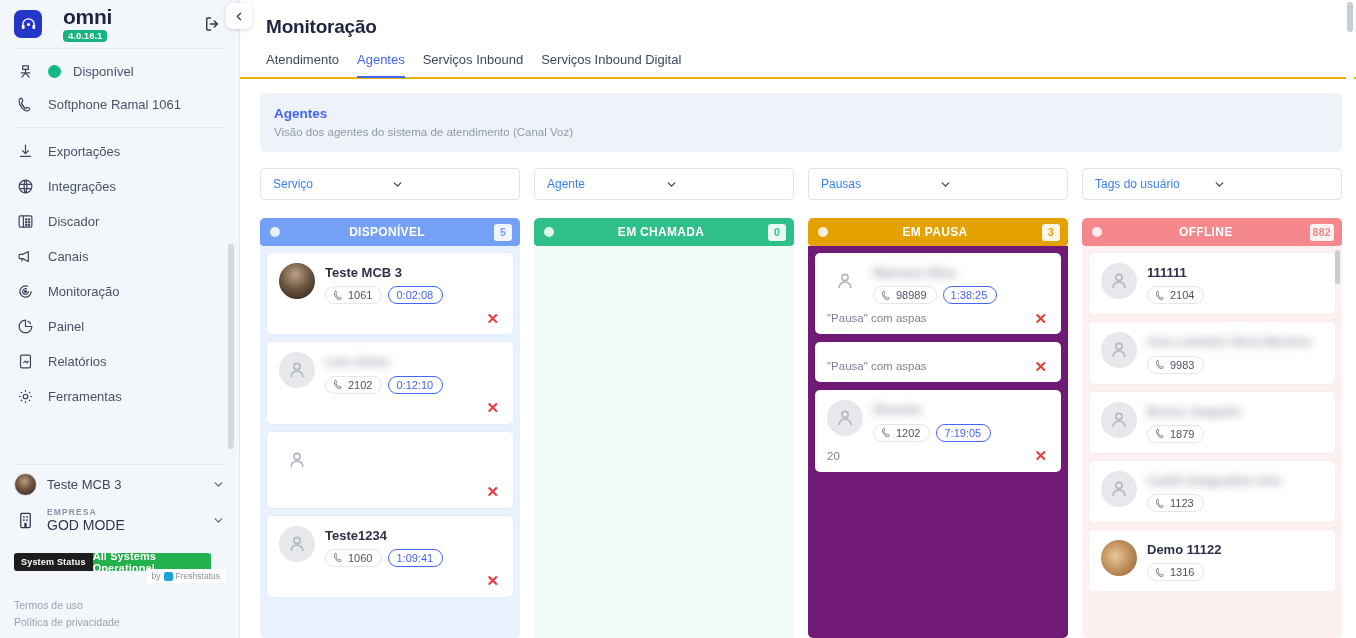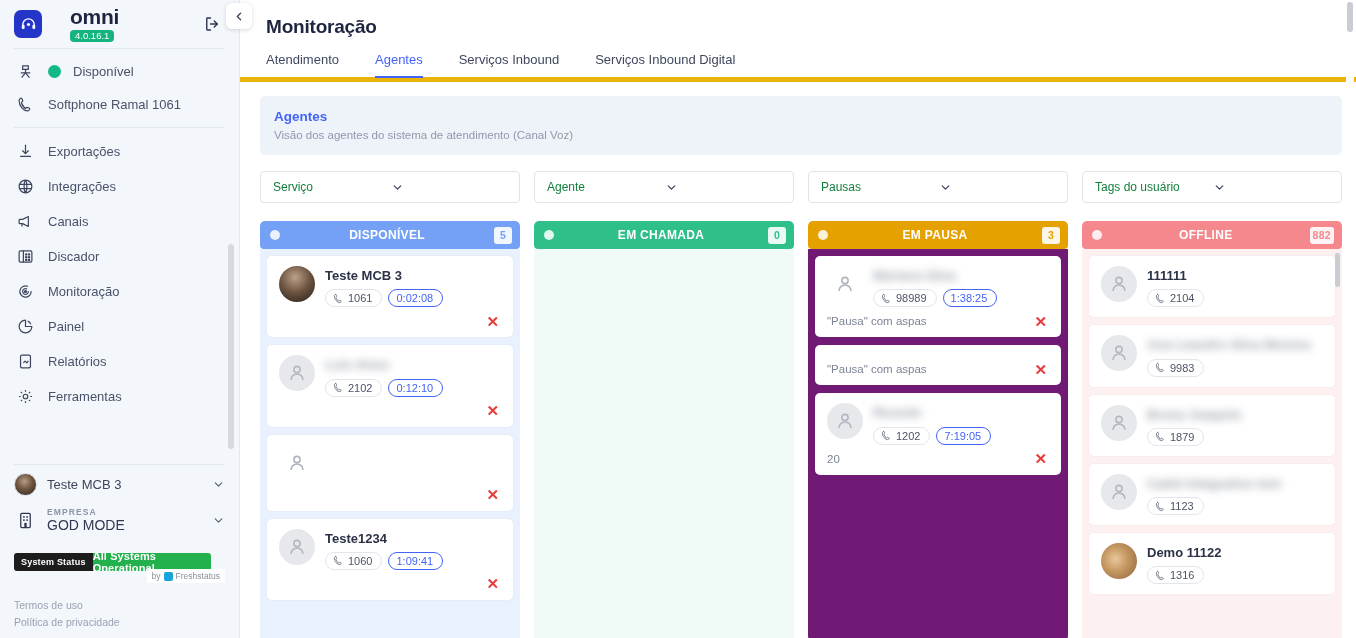--- a/index.html
+++ b/index.html
@@ -24,26 +24,26 @@
     display: flex; align-items: center; gap: 10px;
     padding: 10px 12px 8px 14px;
     height: 46px;
   }
   .brand-logo {
     width: 28px; height: 28px; border-radius: 7px;
     background: #2336c8;
     display: flex; align-items: center; justify-content: center;
     flex: 0 0 28px;
   }
-  .brand-text { display: flex; flex-direction: column; line-height: 1; margin-left: 18px; }
+  .brand-text { display: flex; flex-direction: column; line-height: 1; margin-left: 11px; }
   .brand-name { font-size: 21px; font-weight: 700; color: #1f2540; letter-spacing: -0.3px; }
   .brand-ver {
     align-self: flex-start;
     background: #15b37e; color: #fff;
-    font-size: 9.5px; font-weight: 400;
+    font-size: 9.5px; font-weight: 700;
     border-radius: 4px; padding: 1.5px 5px;
     margin-top: 3px;
   }
   .sb-logout { margin-left: auto; padding: 4px 6px; cursor: pointer; display:flex; }
 
   .sb-divider { height: 1px; background: #e1e7f0; margin: 2px 14px 0 14px; }
 
   .sb-status-block { padding: 6px 0 4px 0; }
   .sb-row {
     display: flex; align-items: center; gap: 12px;
@@ -106,40 +106,40 @@
     width: 26px; height: 26px; border-radius: 6px;
     background: #fff; box-shadow: 0 1px 4px rgba(23,30,60,.16);
     display: flex; align-items: center; justify-content: center;
     cursor: pointer; z-index: 20; color: #3c455c;
   }
 
   
   .main { flex: 1; height: 638px; background: #fff; display: flex; flex-direction: column; position: relative; overflow: hidden; }
   .page-title { font-size: 19px; font-weight: 700; color: #1f2540; padding: 16px 0 0 26px; letter-spacing: -.2px; }
 
-  .tabs { display: flex; gap: 36px; padding: 14px 0 0 26px; border-bottom: 5px solid #eab308; position: relative; }
+  .tabs { display: flex; gap: 18px; padding: 14px 0 0 26px; border-bottom: 2px solid #eab308; position: relative; }
   .tab {
     font-size: 13px; color: #3f485e; padding-bottom: 9px; cursor: pointer;
     border-bottom: 2px solid transparent; margin-bottom: -1px;
   }
   .tab.active { color: #4364f7; border-bottom-color: #4364f7; }
 
   .content { flex: 1; padding: 14px 14px 0 20px; overflow: hidden; position: relative; }
 
   .panel-head { background: #eef2f9; border-radius: 5px; padding: 13px 16px 14px 14px; }
   .panel-title { color: #4364f7; font-size: 13.5px; font-weight: 700; }
   .panel-sub { color: #9299ab; font-size: 11.5px; margin-top: 5px; }
 
   .filters { display: flex; gap: 14px; margin-top: 16px; }
   .filter {
     flex: 1; height: 32px; border: 1px solid #dfe3ea; border-radius: 4px;
     background: #fff; display: flex; align-items: center; padding: 0 10px 0 12px;
     cursor: pointer;
   }
-  .filter span { font-size: 12px; color: #15803d; flex: 1; }
+  .filter span { font-size: 12px; color: #3b82f6; flex: 1; }
   .filter .chev { color: #3c455c; }
 
   
   .board { display: flex; gap: 14px; margin-top: 18px; height: 420px; }
   .col { flex: 1; display: flex; flex-direction: column; border-radius: 5px; overflow: hidden; position: relative; }
   .col-head {
     height: 28px; border-radius: 4px; display: flex; align-items: center;
     padding: 0 8px 0 10px; color: #fff; font-size: 12px; font-weight: 700; letter-spacing: .3px;
     flex: 0 0 28px; position: relative; z-index: 2;
   }
@@ -277,41 +277,41 @@
         <span class="ico">
           <svg width="17" height="17" viewBox="0 0 24 24" fill="none" stroke="#3c455c" stroke-width="1.7">
               <circle cx="12" cy="12" r="9"></circle>
               <path d="M4 9h16M4 15h16M12 3c2.6 3 2.6 15 0 18M12 3c-2.6 3-2.6 15 0 18"></path>
             </svg>
         </span>
         <span>Integrações</span>
       </div>
       <div class="sb-row">
         <span class="ico">
-          <svg width="17" height="17" viewBox="0 0 24 24" fill="none" stroke="#3c455c" stroke-width="1.7" stroke-linejoin="round">
-            <path d="M3 10v4a1 1 0 001 1h4l8 4V5L8 9H4a1 1 0 00-1 1z"></path>
-              <path d="M7 15v4"></path>
-          </svg>
-          </span>
-        <span>Canais</span>
-      </div>
-      <div class="sb-row">
-        <span class="ico">
           <svg width="17" height="17" viewBox="0 0 24 24" fill="none" stroke="#3c455c" stroke-width="1.7">
             <rect x="3" y="4" width="18" height="16" rx="2"></rect>
               <path d="M9 4v16"></path>
             <circle cx="13" cy="9" r=".9" fill="#3c455c"></circle>
               <circle cx="17" cy="9" r=".9" fill="#3c455c"></circle>
             <circle cx="13" cy="13" r=".9" fill="#3c455c"></circle>
               <circle cx="17" cy="13" r=".9" fill="#3c455c"></circle>
             <circle cx="13" cy="17" r=".9" fill="#3c455c"></circle>
               <circle cx="17" cy="17" r=".9" fill="#3c455c"></circle>
           </svg>
           </span>
         <span>Discador</span>
+      </div>
+      <div class="sb-row">
+        <span class="ico">
+          <svg width="17" height="17" viewBox="0 0 24 24" fill="none" stroke="#3c455c" stroke-width="1.7" stroke-linejoin="round">
+            <path d="M3 10v4a1 1 0 001 1h4l8 4V5L8 9H4a1 1 0 00-1 1z"></path>
+              <path d="M7 15v4"></path>
+          </svg>
+          </span>
+        <span>Canais</span>
       </div>
       <div class="sb-row">
         <span class="ico">
           <svg width="17" height="17" viewBox="0 0 24 24" fill="none" stroke="#3c455c" stroke-width="1.7" stroke-linecap="round">
             <path d="M20 12a8 8 0 11-5-7.4"></path>
               <path d="M16 12a4 4 0 11-2.6-3.7"></path>
               <circle cx="12" cy="12" r="1.4" fill="#3c455c"></circle>
           </svg>
           </span>
         <span>Monitoração</span>

